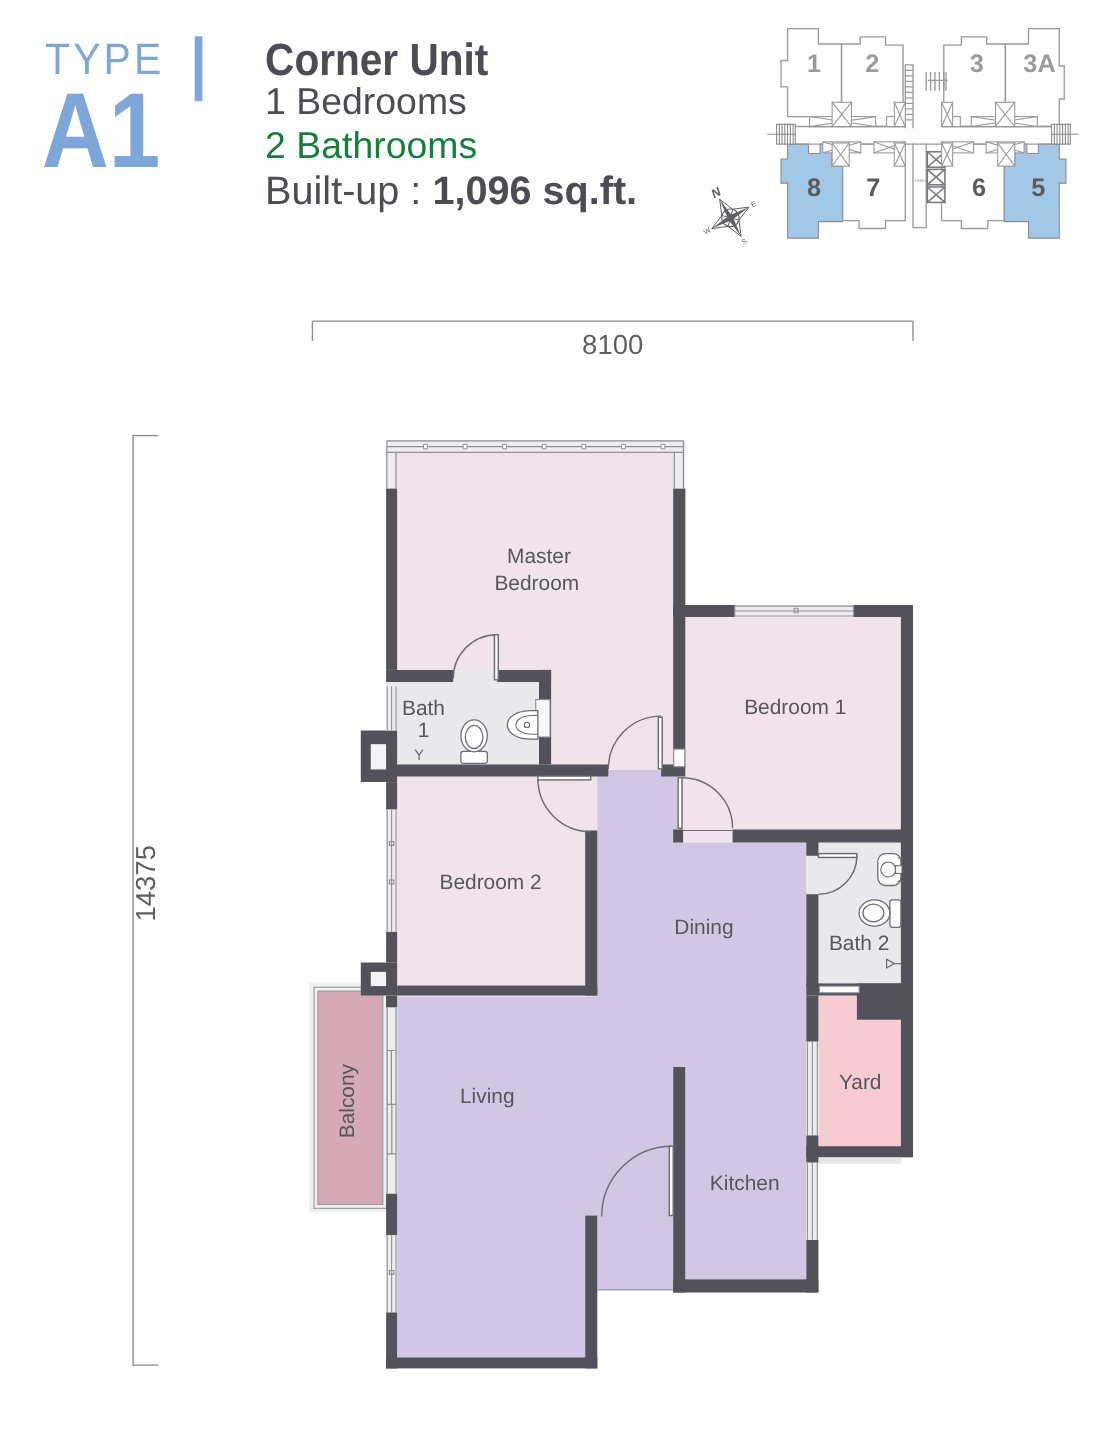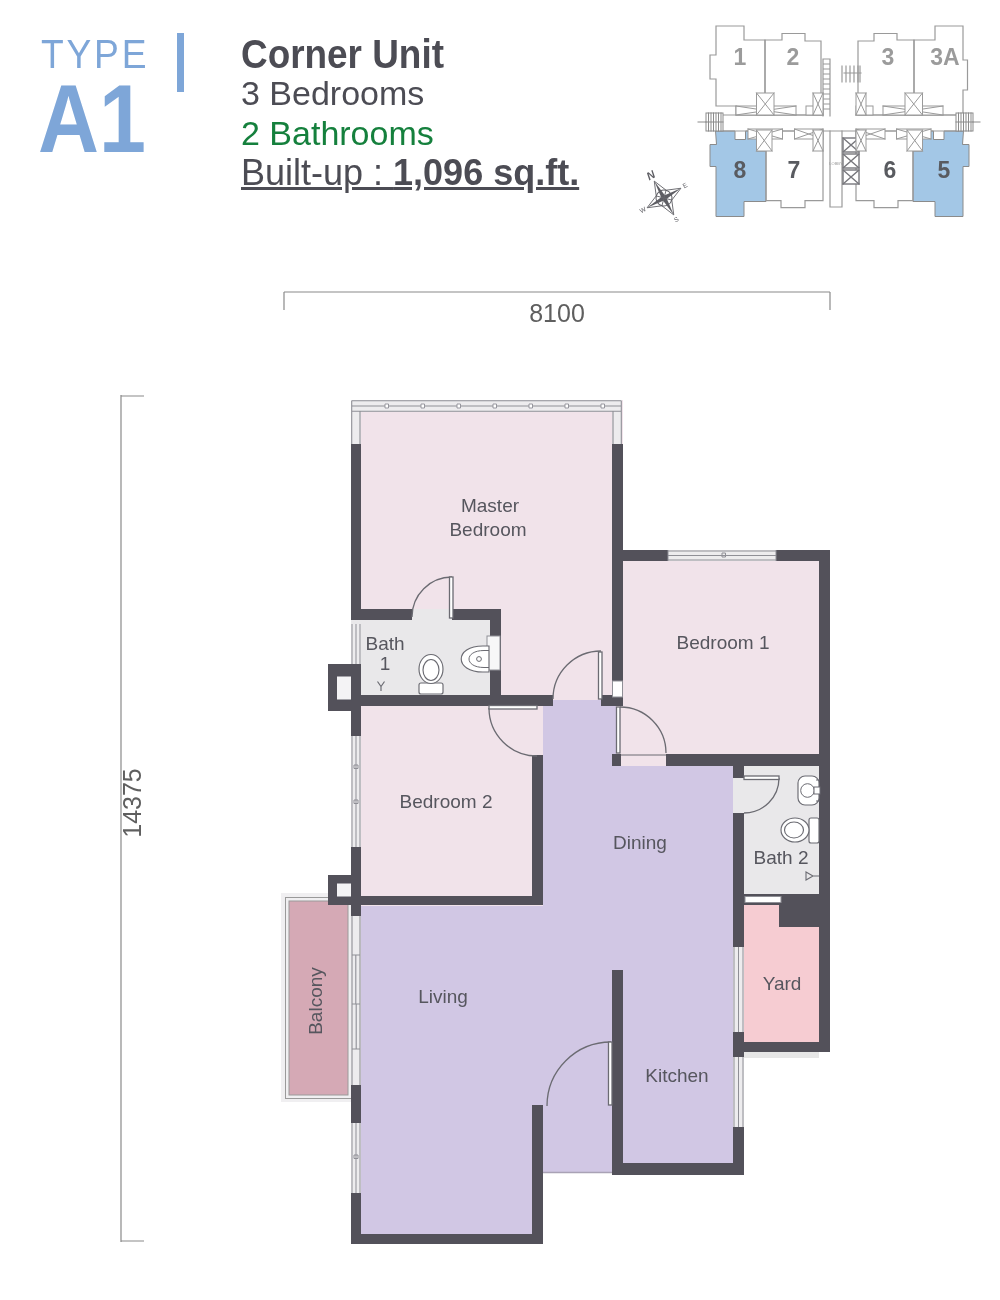--- a/index.html
+++ b/index.html
@@ -10,25 +10,25 @@
 <body>
 
 <div class="abs" style="left:41px;top:32px;font-size:40px;letter-spacing:3px;color:#7ea6d8;transform:scaleX(0.93);transform-origin:0 0;">TYPE</div>
 
 <div class="abs" style="left:38px;top:63px;font-size:97px;font-weight:bold;color:#7ea6d8;transform:scaleX(0.87);transform-origin:0 0;">A1</div>
 
 <div class="abs" style="left:177px;top:33px;width:7px;height:59px;background:#7ea6d8;"></div>
 
 <div class="abs" style="left:241px;top:31px;font-size:41px;font-weight:bold;color:#4c4c54;transform:scaleX(0.90);transform-origin:0 0;">Corner Unit</div>
 
-<div class="abs" style="left:241px;top:74px;font-size:34px;color:#4c4c54;">3 Bedrooms</div>
+<div class="abs" style="left:241px;top:74px;font-size:34px;color:#4c4c54;">1 Bedrooms</div>
 
 <div class="abs" style="left:241px;top:114px;font-size:34px;color:#15803d;">2 Bathrooms</div>
 
-<div class="abs" style="left:241px;top:152px;font-size:36px;color:#4c4c54;text-decoration:underline;">Built-up : <b>1,096 sq.ft.</b></div>
+<div class="abs" style="left:241px;top:152px;font-size:36px;color:#4c4c54;">Built-up : <b>1,096 sq.ft.</b></div>
 <svg class="abs" style="left:0;top:0;" width="1000" height="1300" viewBox="0 0 1000 1300">
 <g id="keyplan" stroke-linecap="square">
 
 <polygon points="716,131 735,131 735,139.5 745.5,139.5 745.5,131 756.5,131 756.5,151 766,151 766,201.5 744,201.5 744,216.5 716,216.5 716,166.5 710,166.5 710,144.5 716,144.5" fill="#a3c7e6" stroke="#8b8b8b" stroke-width="1"></polygon>
 
 <polygon points="963,131 944,131 944,139.5 933.5,139.5 933.5,131 922.5,131 922.5,151 913,151 913,201.5 935,201.5 935,216.5 963,216.5 963,166.5 969,166.5 969,144.5 963,144.5" fill="#a3c7e6" stroke="#8b8b8b" stroke-width="1"></polygon>
 <g fill="none" stroke="#9a9a9a" stroke-width="1.2">
 
 <polygon points="716,26 744,26 744,40 765,40 765,115 736,115 736,106 716,106 716,79 710,79 710,55 716,55"></polygon>
 

